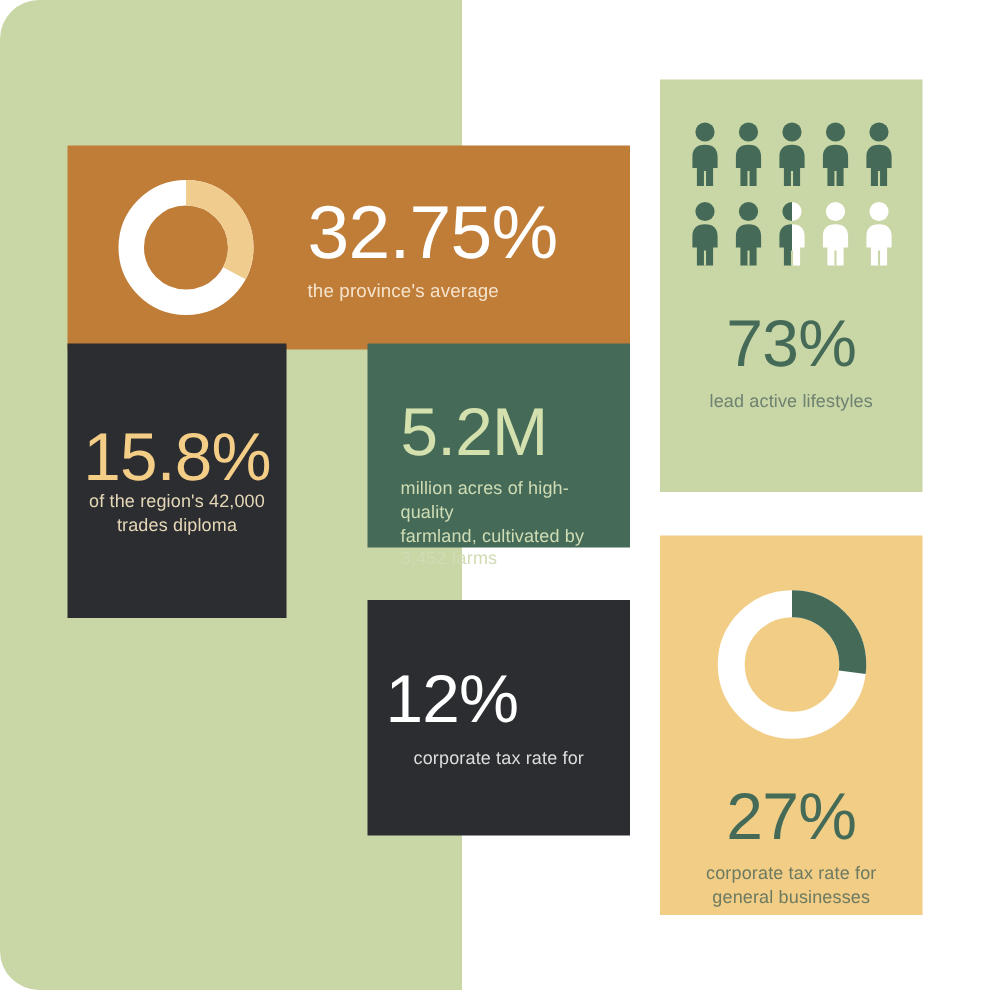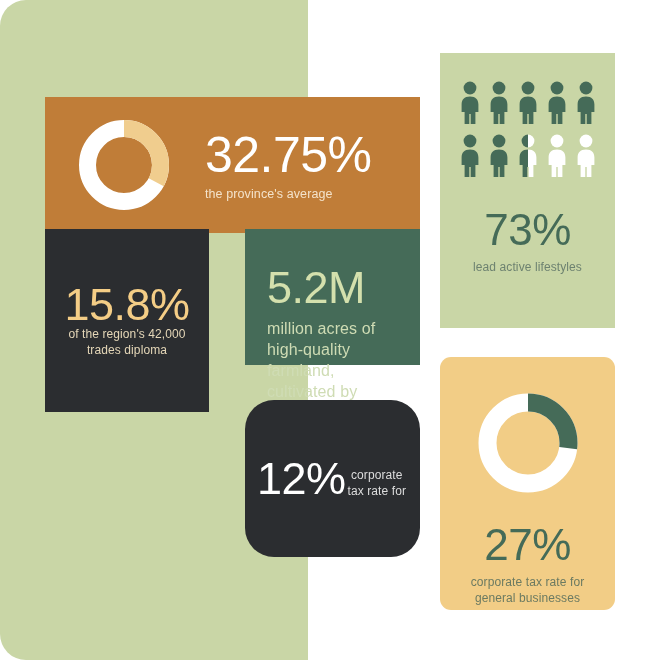--- a/index.html
+++ b/index.html
@@ -44,21 +44,21 @@
     height: 136px;
     background: #c07d38;
     display: flex;
     align-items: center;
     margin-top: 44px;
   }
 
   .card-trades {
     left: 45px;
     top: 229px;
-    width: 164px;
+    width: 146px;
     height: 183px;
     background: #2b2d30;
     display: flex;
     flex-direction: column;
     align-items: center;
     justify-content: center;
     padding: 0 14px;
   }
 
   .card-farmland {
@@ -70,25 +70,23 @@
     padding: 36px 20px 0 22px;
   }
 
   .card-tax-small {
     left: 245px;
     top: 400px;
     width: 175px;
     height: 157px;
     background: #2b2d30;
     display: flex;
-    flex-direction: row;
-    align-items: center;
+    flex-direction: column;
     justify-content: center;
     padding: 0 12px;
-    border-radius: 29px;
   }
 
   .card-lifestyle {
     left: 440px;
     top: 53px;
     width: 175px;
     height: 275px;
     background: #c9d6a6;
     display: flex;
     flex-direction: column;
@@ -99,21 +97,20 @@
   .card-tax-general {
     left: 440px;
     top: 357px;
     width: 175px;
     height: 253px;
     background: #f2cd86;
     display: flex;
     flex-direction: column;
     align-items: center;
     padding-top: 30px;
-    border-radius: 11px;
   }
 
   
   .stat-big {
     font-weight: 400;
     letter-spacing: -0.5px;
     line-height: 1;
     white-space: nowrap;
   }
   .stat-sub {
@@ -150,21 +147,21 @@
     color: #e5d7b8;
     text-align: center;
   }
 
   
   .card-farmland .stat-big {
     font-size: 45px;
     color: #d4e0ad;
   }
   .card-farmland .stat-sub {
-    font-size: 16px;
+    font-size: 12px;
     color: #cfdcb4;
     margin-top: 8px;
   }
 
   
   .card-tax-small .stat-big {
     font-size: 45px;
     color: #ffffff;
   }
   .card-tax-small .stat-sub {

